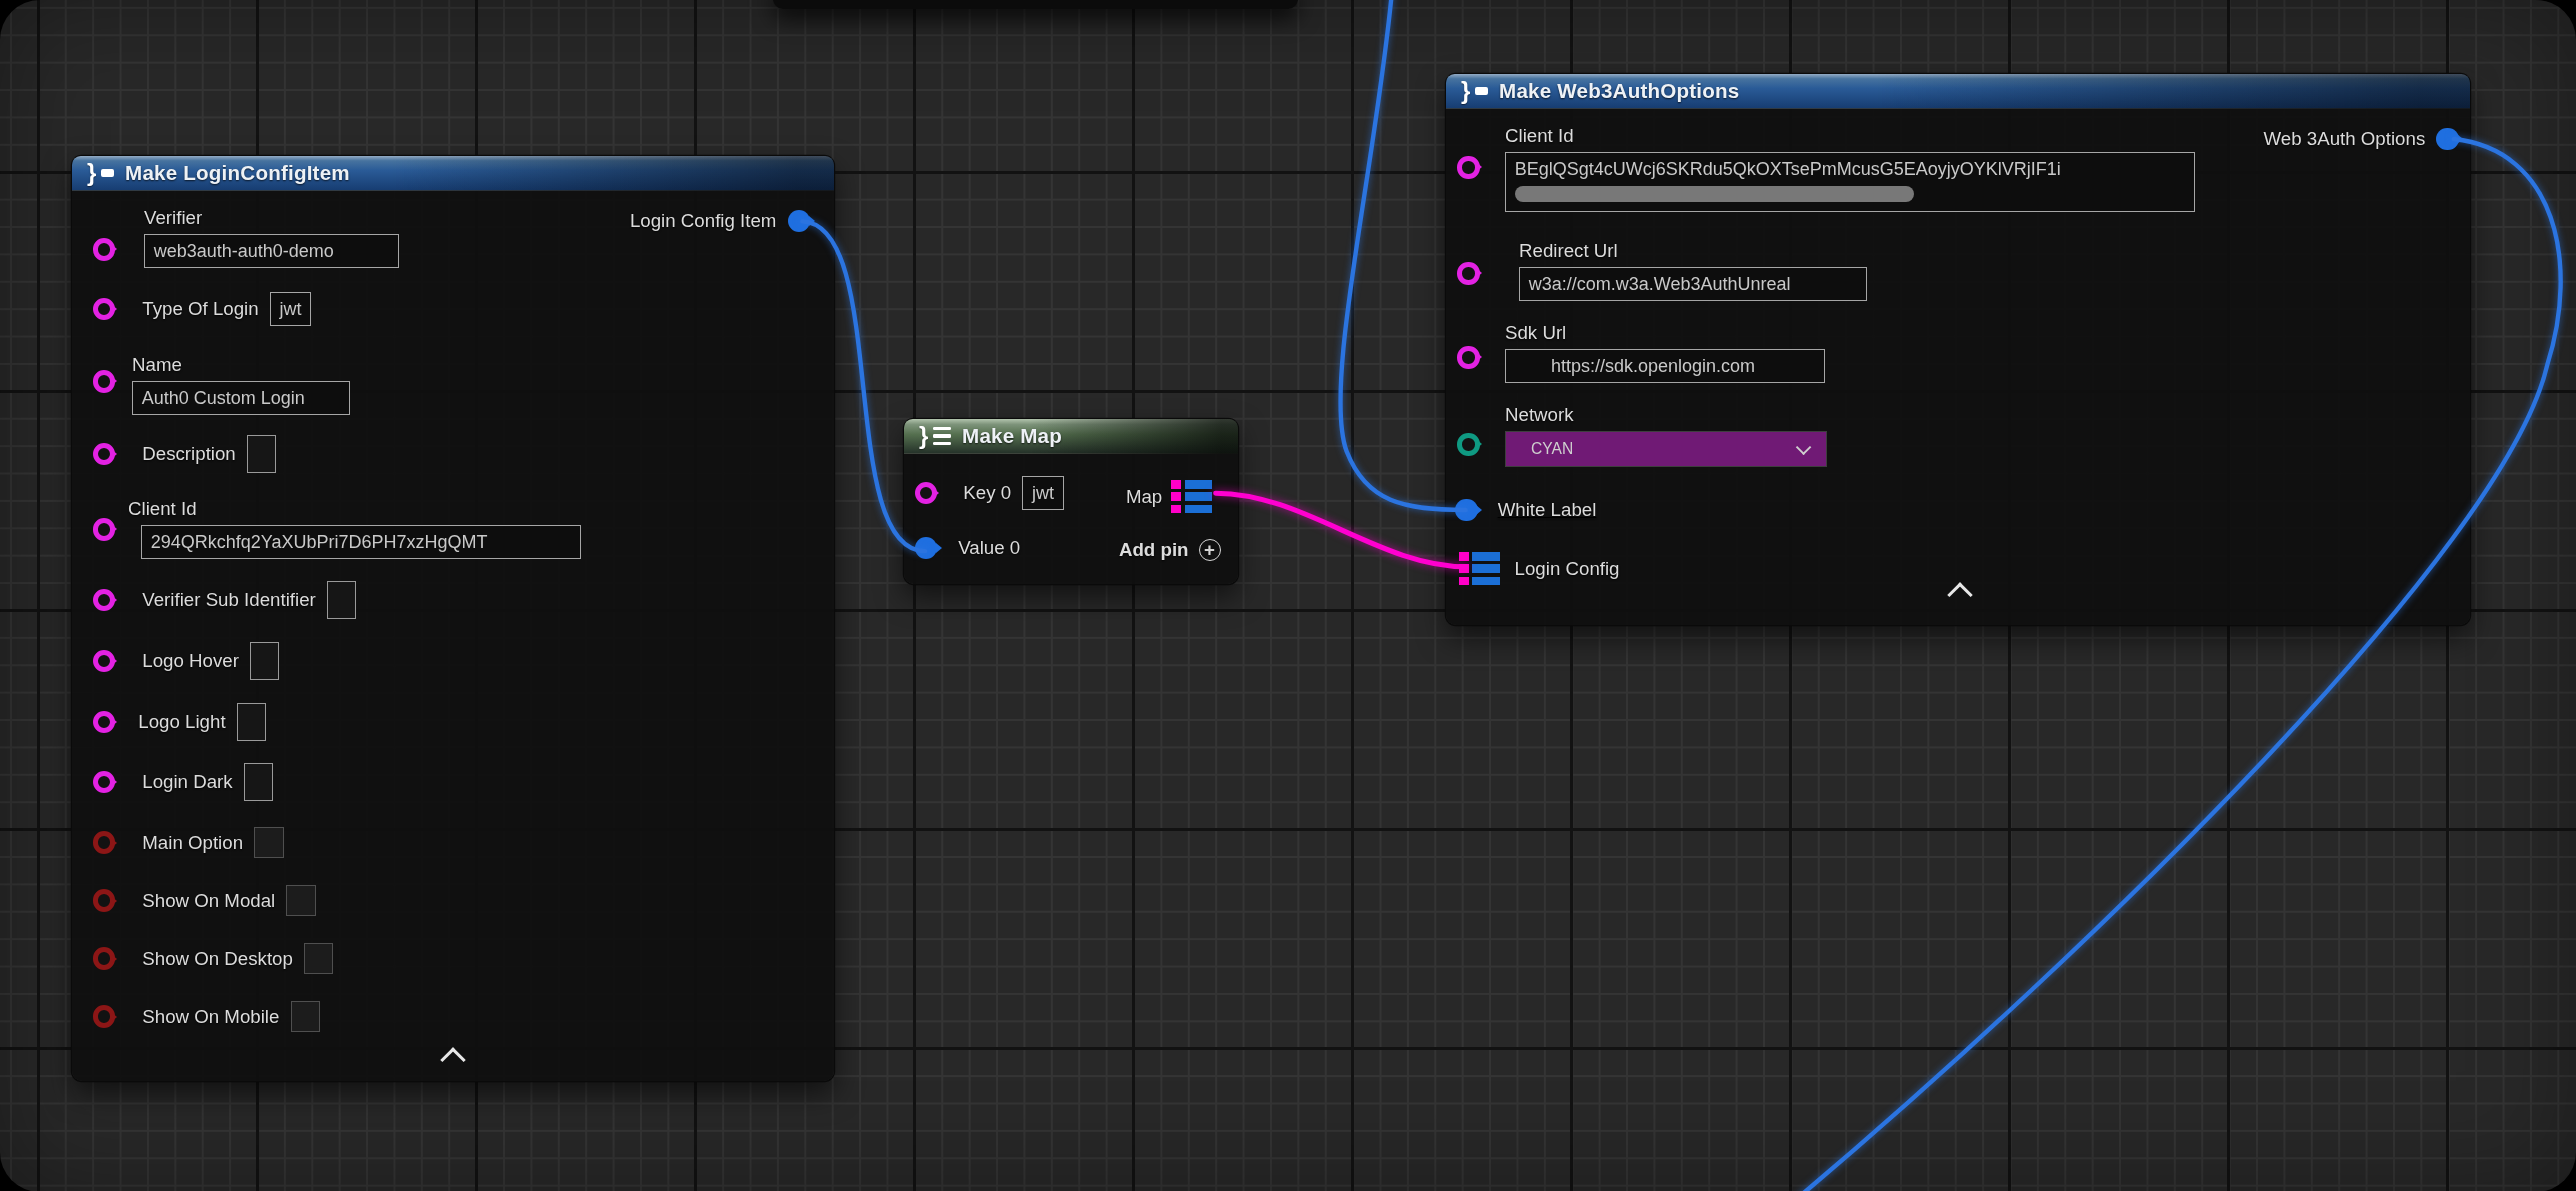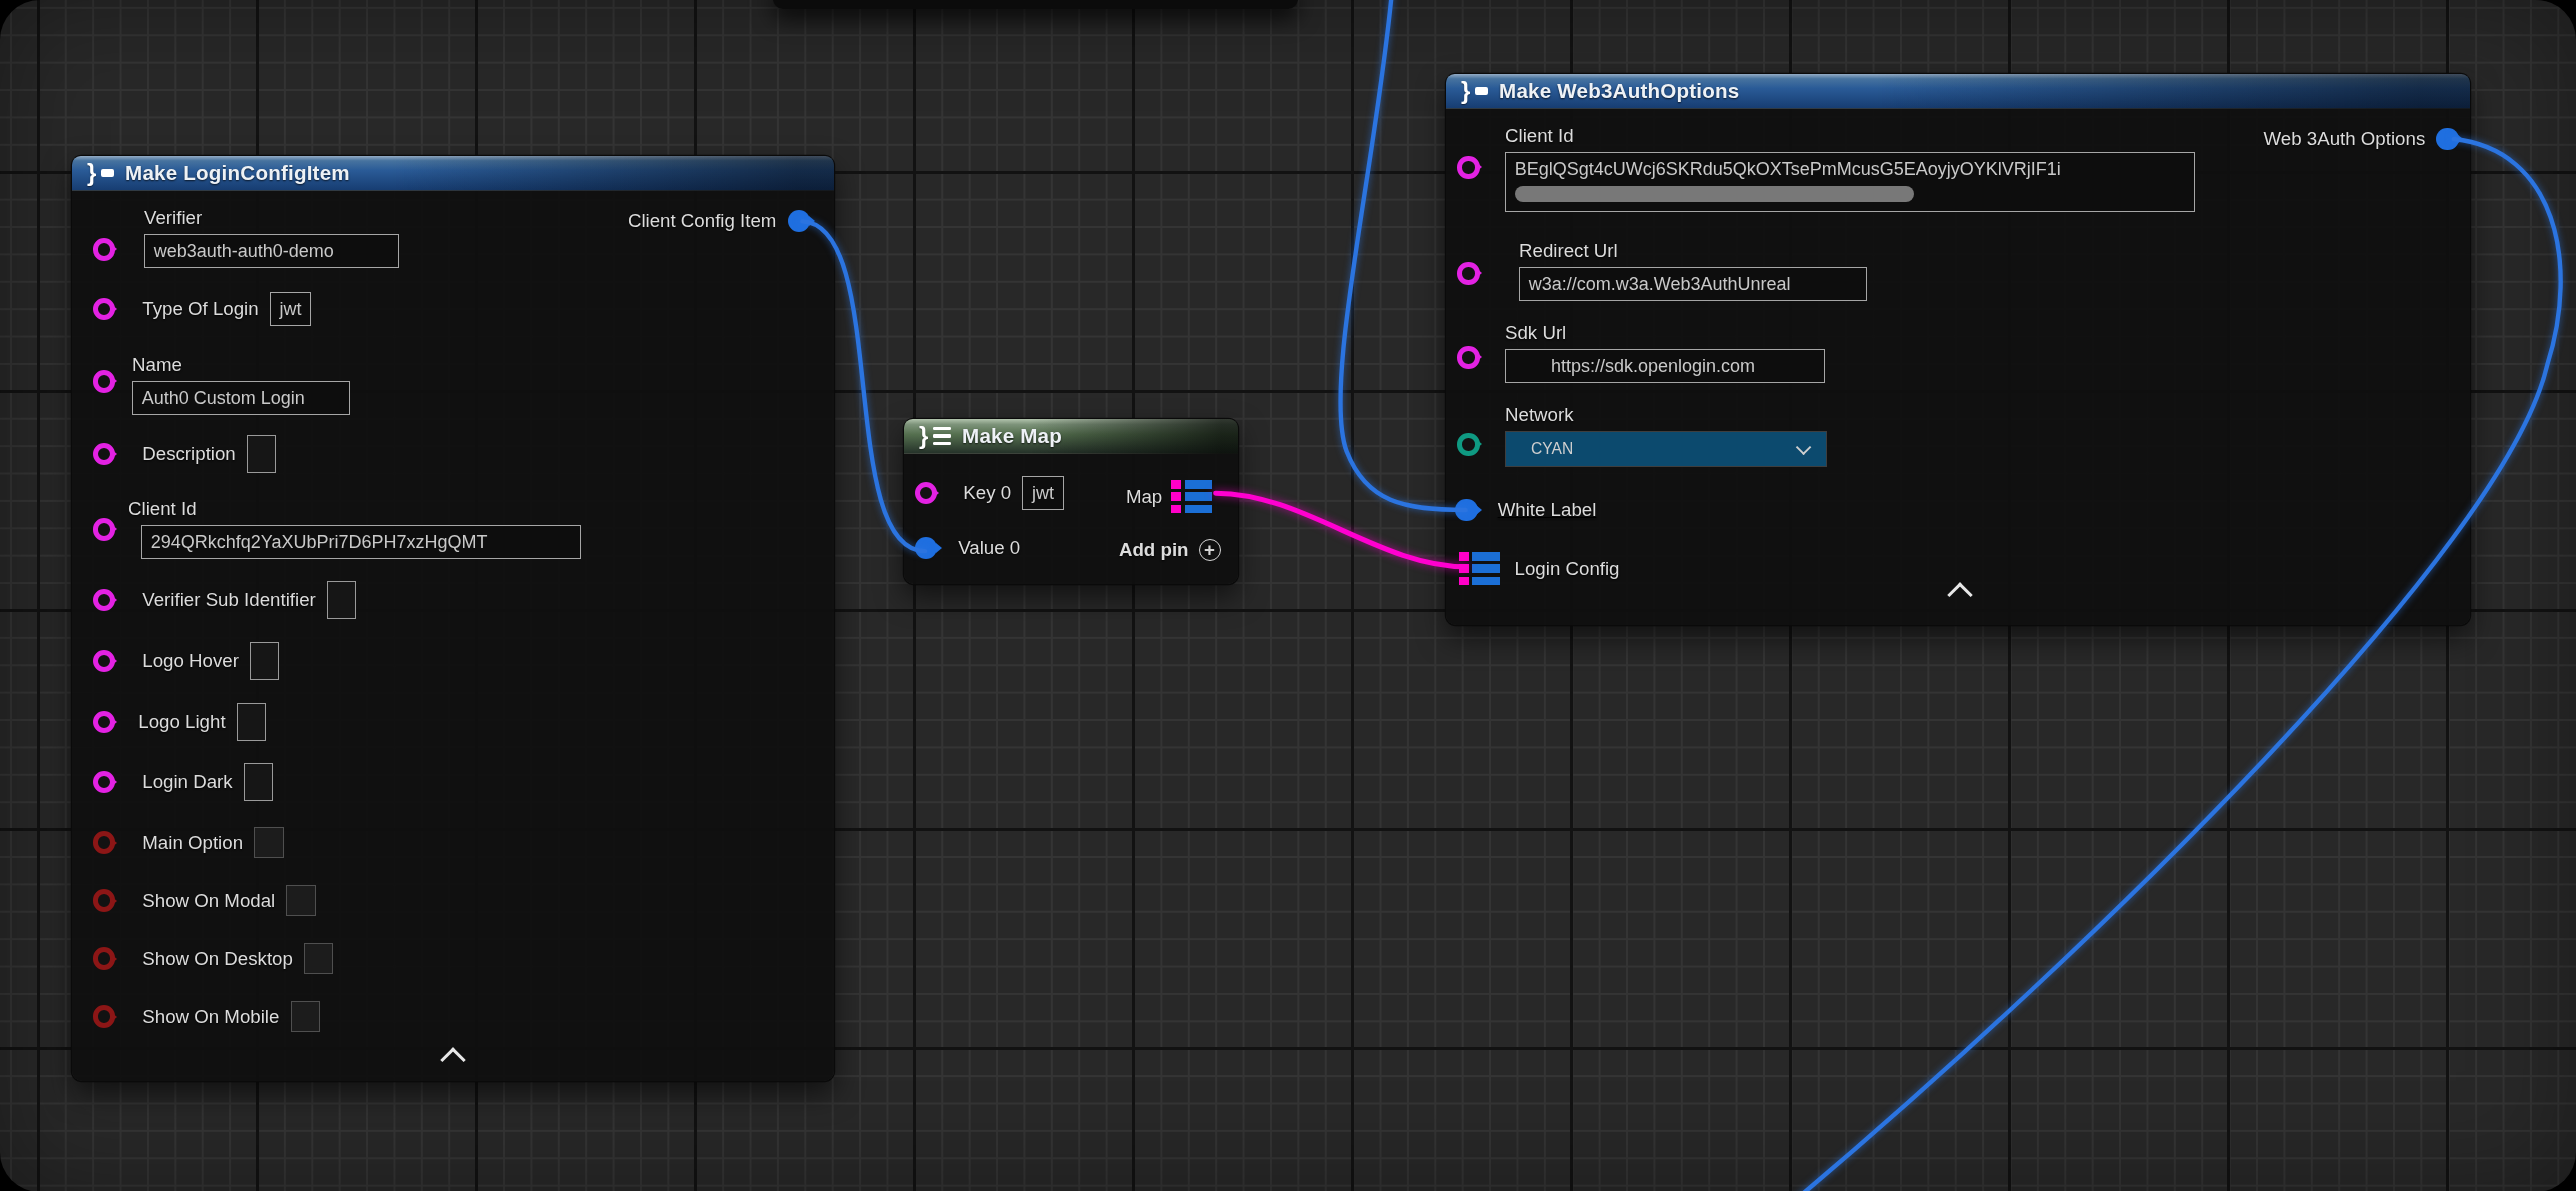--- a/index.html
+++ b/index.html
@@ -37,21 +37,21 @@
   .pin{width:12.5px;height:12.5px;border-radius:50%;border:5px solid currentColor;position:relative;flex:none;background:#121212;}
   .pin::after{content:"";position:absolute;left:13.7px;top:50%;transform:translateY(-50%);
     border-left:6.9px solid currentColor;border-top:5px solid transparent;border-bottom:5px solid transparent;}
   .pin.filled{width:22.4px;height:22.4px;border:none;background:currentColor;}
   .pin.filled::after{left:21px;}
   .pin.abs{position:absolute;}
   .field{background:#0d0d0d;border:1.2px solid #a6a6a6;color:#c9c9c9;font-size:18px;height:32px;
     display:flex;align-items:center;padding:0 8.7px;white-space:nowrap;overflow:hidden;flex:none;}
   .smallbox{width:27.4px;height:36px;background:#161616;border:1.2px solid #9a9a9a;flex:none;}
   .checkbox{width:27.4px;height:29px;background:#1c1c1c;border:1.2px solid #4f4f4f;flex:none;}
-  .dropdown{width:322px;height:36px;background:#0c4a6e;border:1.2px solid #3e3e3e;display:flex;align-items:center;
+  .dropdown{width:322px;height:36px;background:#701a75;border:1.2px solid #3e3e3e;display:flex;align-items:center;
     justify-content:space-between;padding:0 17.5px 0 25px;color:#cfcfcf;font-size:15.6px;box-sizing:border-box;}
   .dd-chev{width:8.7px;height:8.7px;border-left:2.5px solid #cfcfcf;border-bottom:2.5px solid #cfcfcf;
     transform:rotate(-45deg);margin-top:-3.7px;}
   .mapicon{display:grid;grid-template-columns:10px 27.4px;grid-auto-rows:8.7px;gap:3.7px;flex:none;}
   .mapicon i{display:block;}
   .mapicon .k{background:#ff00c8;}
   .mapicon .v{background:#1b6fd6;}
   .chev{position:absolute;width:15px;height:15px;border-left:3.7px solid #e8e8e8;border-top:3.7px solid #e8e8e8;
     transform:rotate(45deg);}
   .addpin-circle{width:20px;height:20px;border:1.9px solid #d5d5d5;border-radius:50%;display:flex;align-items:center;
@@ -81,21 +81,21 @@
     <path d="M 3936 223 C 4098 240, 4138 420, 4086 585 C 4018 880, 3345 1532, 2888 1918" fill="none" stroke="#2b74e0" stroke-width="7" stroke-linecap="round" style="filter:drop-shadow(0 0 6px rgba(43,116,224,.65));"></path>
   </svg>
 
   <div class="node" style="left:72px;top:156px;width:762px;height:925px;">
     <div class="node-header blue">
       <span class="hicon">}<span class="sq"></span></span>
       <span class="node-title">Make LoginConfigItem</span>
     </div>
 
     <div class="row" style="top:54px;right:24px;">
-      <span class="plabel">Client Config Item</span>
+      <span class="plabel">Login Config Item</span>
       <span class="pin filled c-struct"></span>
     </div>
 
     <span class="pin abs c-str" style="left:20.6px;top:82px;"></span>
     <div class="stack" style="left:72px;top:51px;">
       <span class="plabel">Verifier</span>
       <span class="field" style="width:236px;">web3auth-auth0-demo</span>
     </div>
 
     <div class="row" style="left:20.6px;top:136px;">

